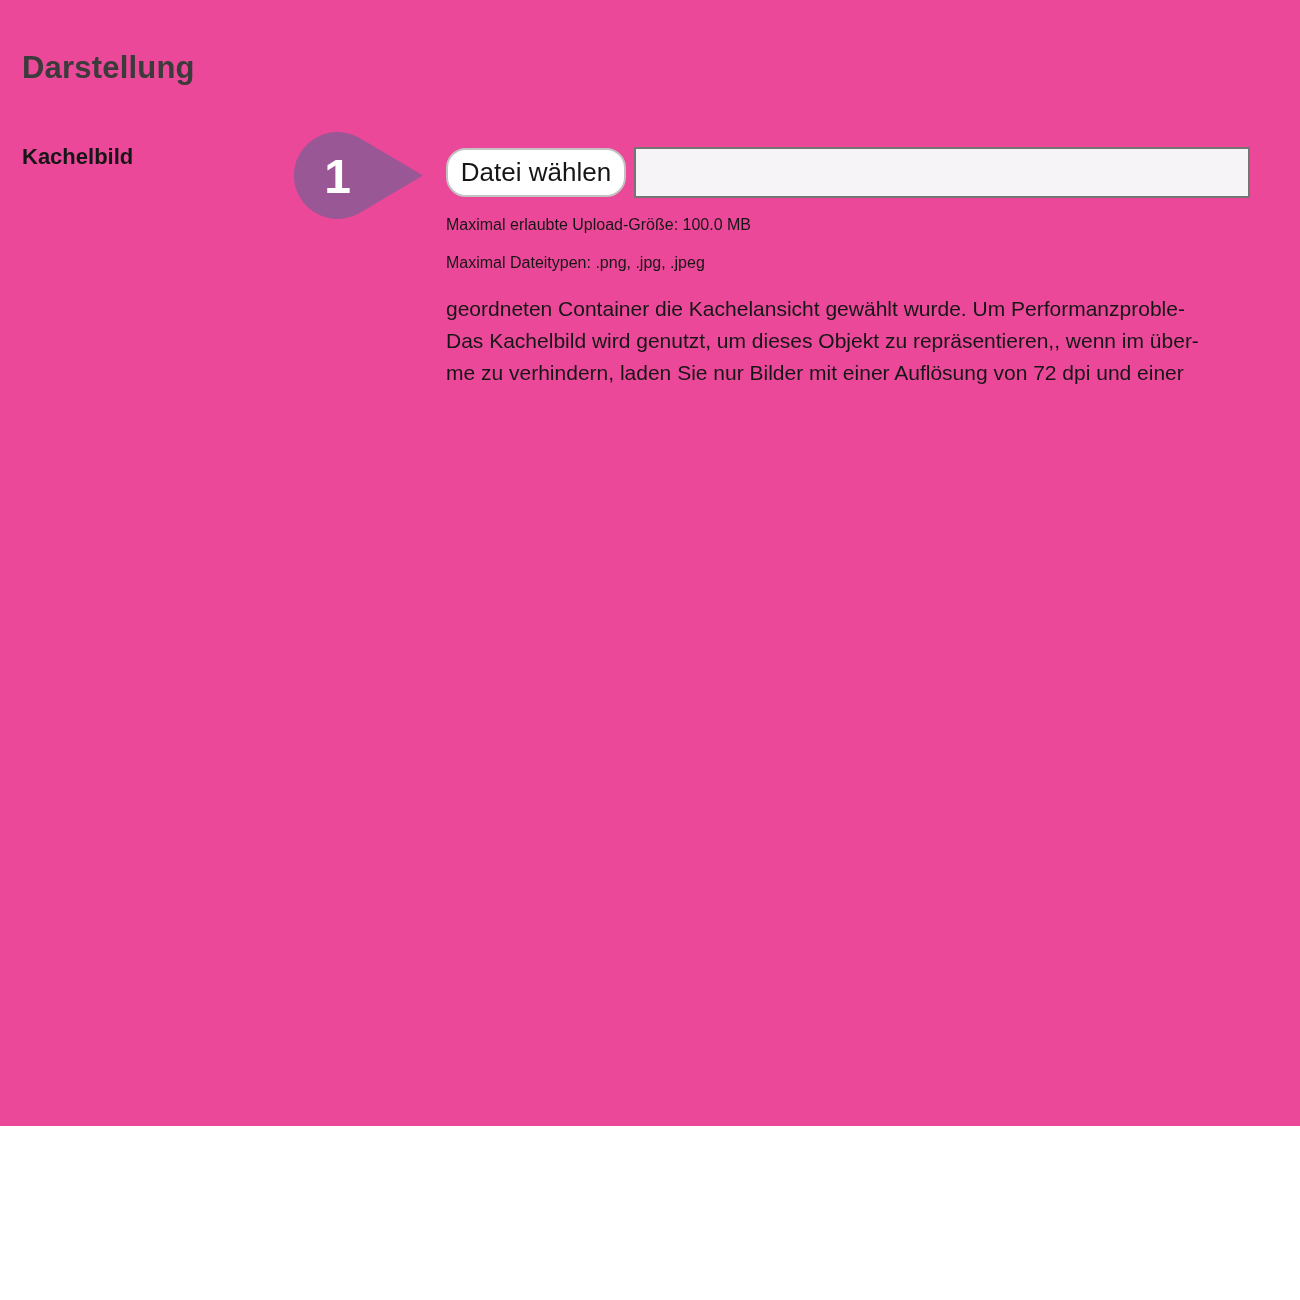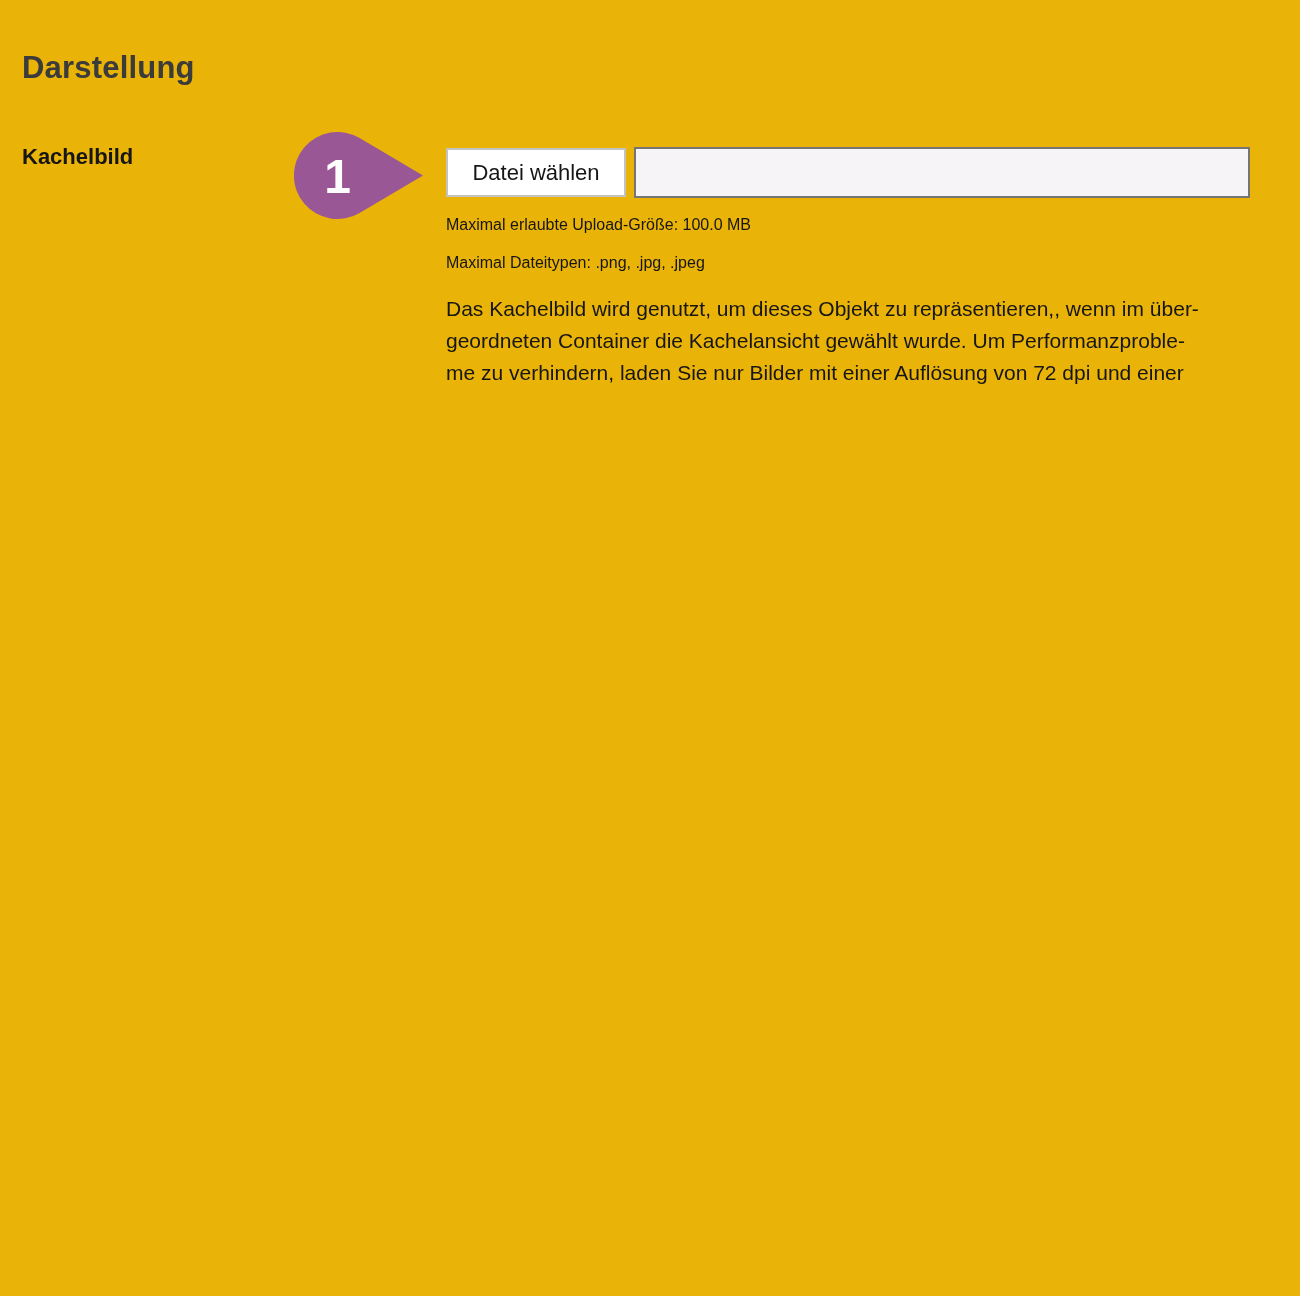--- a/index.html
+++ b/index.html
@@ -4,22 +4,22 @@
 <style>
   * { margin: 0; padding: 0; box-sizing: border-box; }
   html, body {
     width: 1300px; height: 1300px;
     background: #ffffff;
     font-family: "Liberation Sans", sans-serif;
     overflow: hidden;
   }
   .page {
     position: relative;
-    width: 1300px; height: 1296px;
-    background: #eab308;
+    width: 1300px; height: 1126px;
+    background: #ec4899;
   }
   .section-title {
     position: absolute;
     left: 22px; top: 50px;
     font-size: 31px;
     font-weight: 700;
     color: #3b3b3b;
     letter-spacing: 0.2px;
   }
   .field-label {
@@ -43,23 +43,23 @@
     display: flex;
     align-items: stretch;
     height: 50px;
   }
   .file-button {
     width: 180px;
     height: 49px;
     margin-top: 1px;
     background: #ffffff;
     border: 2px solid #c3c3c3;
-    border-radius: 0;
+    border-radius: 20px;
     font-family: "Liberation Sans", sans-serif;
-    font-size: 22px;
+    font-size: 26px;
     color: #161616;
     display: flex;
     align-items: center;
     justify-content: center;
     cursor: pointer;
   }
   .file-value-box {
     margin-left: 8px;
     width: 616px;
     height: 51px;
@@ -104,20 +104,20 @@
     <div class="file-row">
       <button class="file-button">Datei wählen</button>
       <input class="file-value-box" type="text" readonly="" value="" style="">
     </div>
 
     <div class="note note-first">Maximal erlaubte Upload-Größe: 100.0 MB</div>
 
     <div class="note note-second">Maximal Dateitypen: .png, .jpg, .jpeg</div>
 
     <div class="description">
+      <div>geordneten Container die Kachelansicht gewählt wurde. Um Performanzproble-</div>
       <div>Das Kachelbild wird genutzt, um dieses Objekt zu repräsentieren,, wenn im über-</div>
-      <div>geordneten Container die Kachelansicht gewählt wurde. Um Performanzproble-</div>
       <div>me zu verhindern, laden Sie nur Bilder mit einer Auflösung von 72 dpi und einer</div>
     </div>
 
   </div>
 
 </div>
 
 </body></html>

